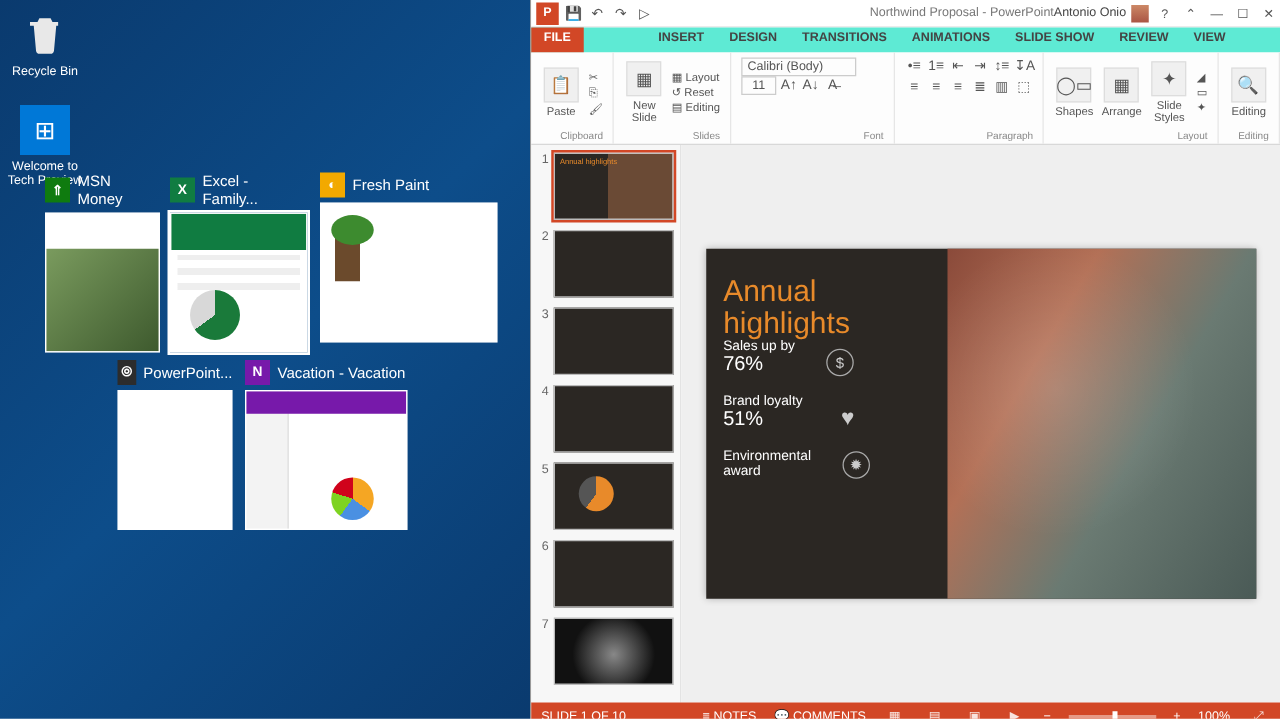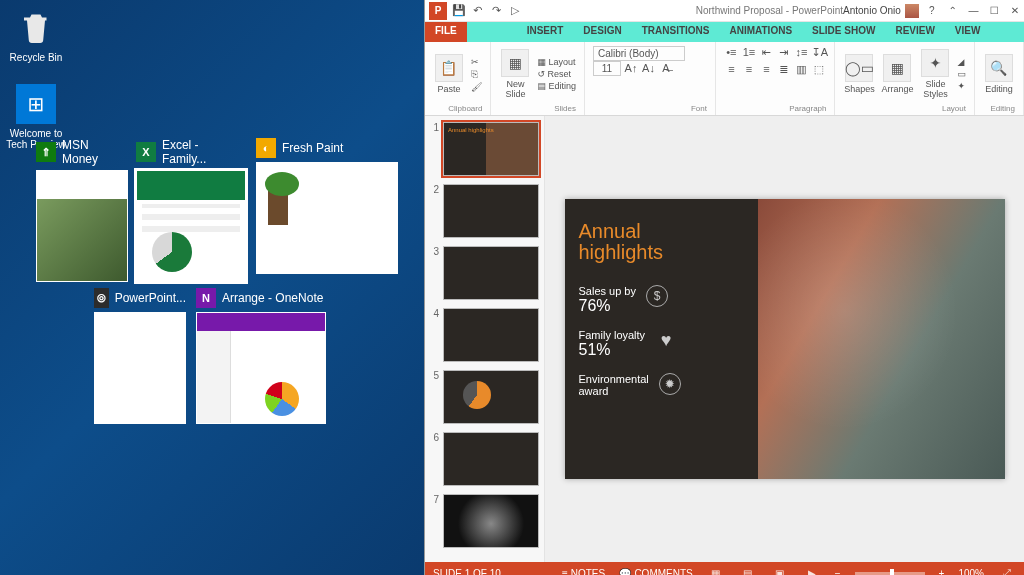--- a/index.html
+++ b/index.html
@@ -75,22 +75,22 @@
 .th .mini{width:96px;height:54px;background:#2b2723;border:1px solid #bbb;position:relative;}
 .th.active .mini{outline:2px solid #d24726;}
 .mini.m1{background:linear-gradient(90deg,#2b2723 45%, #6a4a35 45%);}
 .mini .ml{position:absolute;left:4px;top:4px;color:#e88a2a;font-size:6px;}
 .mini.m5 .piech{position:absolute;left:20%;top:20%;width:28px;height:28px;border-radius:50%;background:conic-gradient(#e88a2a 0 60%,#555 60%);}
 .mini.m7{background:radial-gradient(circle at 50% 55%, #888 0%, #111 60%);}
 
 .canvas-wrap{flex:1;display:flex;align-items:center;justify-content:center;background:#efefef;}
 .slide{width:440px;height:280px;background:#2b2723;display:flex;box-shadow:0 0 6px rgba(0,0,0,.3);font-family:"Segoe UI Light","Segoe UI";}
 .slide .txt{width:44%;padding:22px 14px;color:#fff;}
-.slide .txt h2{color:#e88a2a;font-weight:300;font-size:20px;line-height:1.05;margin-bottom:22px;}
-.slide .metric{display:flex;align-items:flex-start;gap:10px;margin-bottom:14px;font-size:11px;font-weight:300;}
+.slide .txt h2{color:#e88a2a;font-weight:300;font-size:24px;line-height:1.05;}
+.slide .metric{display:flex;align-items:flex-end;gap:25px;margin-bottom:14px;font-size:11px;font-weight:300;}
 .slide .metric .mi{width:22px;height:22px;border:1px solid #aaa;border-radius:50%;display:flex;align-items:center;justify-content:center;font-size:12px;color:#ccc;}
 .slide .metric .mi.heart{border:none;font-size:18px;}
 .slide .photo{flex:1;background:linear-gradient(120deg,#8a4a3a 0%, #b37056 30%, #6a7a72 60%, #4a5a56 100%);position:relative;}
 .slide .photo::after{content:"";position:absolute;inset:0;background:radial-gradient(ellipse at 35% 40%, rgba(255,255,255,.15), transparent 50%);}
 
 .ppt .statusbar{height:22px;background:#d24726;color:#fff;font-size:10px;display:flex;align-items:center;padding:0 8px;gap:14px;}
 .ppt .statusbar .spacer{flex:1;}
 .ppt .statusbar .vbtn{width:18px;text-align:center;opacity:.85;}
 .ppt .statusbar .zoom-track{width:70px;height:3px;background:rgba(255,255,255,.45);position:relative;}
 .ppt .statusbar .zoom-thumb{position:absolute;left:50%;top:-3px;width:4px;height:9px;background:#fff;}
@@ -142,21 +142,21 @@
     <div class="task-tile" style="left:94px;top:288px;width:92px;height:134px">
       <div class="hdr">
           <div class="appicon" style="background:#2c2c2c">⦾</div>
           <span>PowerPoint...</span>
         </div>
       <div class="thumb thumb-trip"></div>
     </div>
     <div class="task-tile" style="left:196px;top:288px;width:130px;height:134px">
       <div class="hdr">
           <div class="appicon" style="background:#7719aa">N</div>
-          <span>Arrange - OneNote</span>
+          <span>Vacation - Vacation</span>
         </div>
       <div class="thumb thumb-onenote">
           <div class="hdrbar"></div>
           <div class="pie"></div>
         </div>
     </div>
   </div>
 
   <div class="ppt">
     <div class="titlebar">
@@ -331,21 +331,21 @@
             <h2><span>Annual</span><br><span>highlights</span></h2>
             <div class="metric">
               <div>
                   <div>Sales up by</div>
                   <div style="font-size:16px">76%</div>
                 </div>
               <div class="mi">$</div>
             </div>
             <div class="metric">
               <div>
-                  <div>Family loyalty</div>
+                  <div>Brand loyalty</div>
                   <div style="font-size:16px">51%</div>
                 </div>
               <div class="mi heart">♥</div>
             </div>
             <div class="metric">
               <div>
                   <div>Environmental</div>
                   <div>award</div>
                 </div>
               <div class="mi">✹</div>

